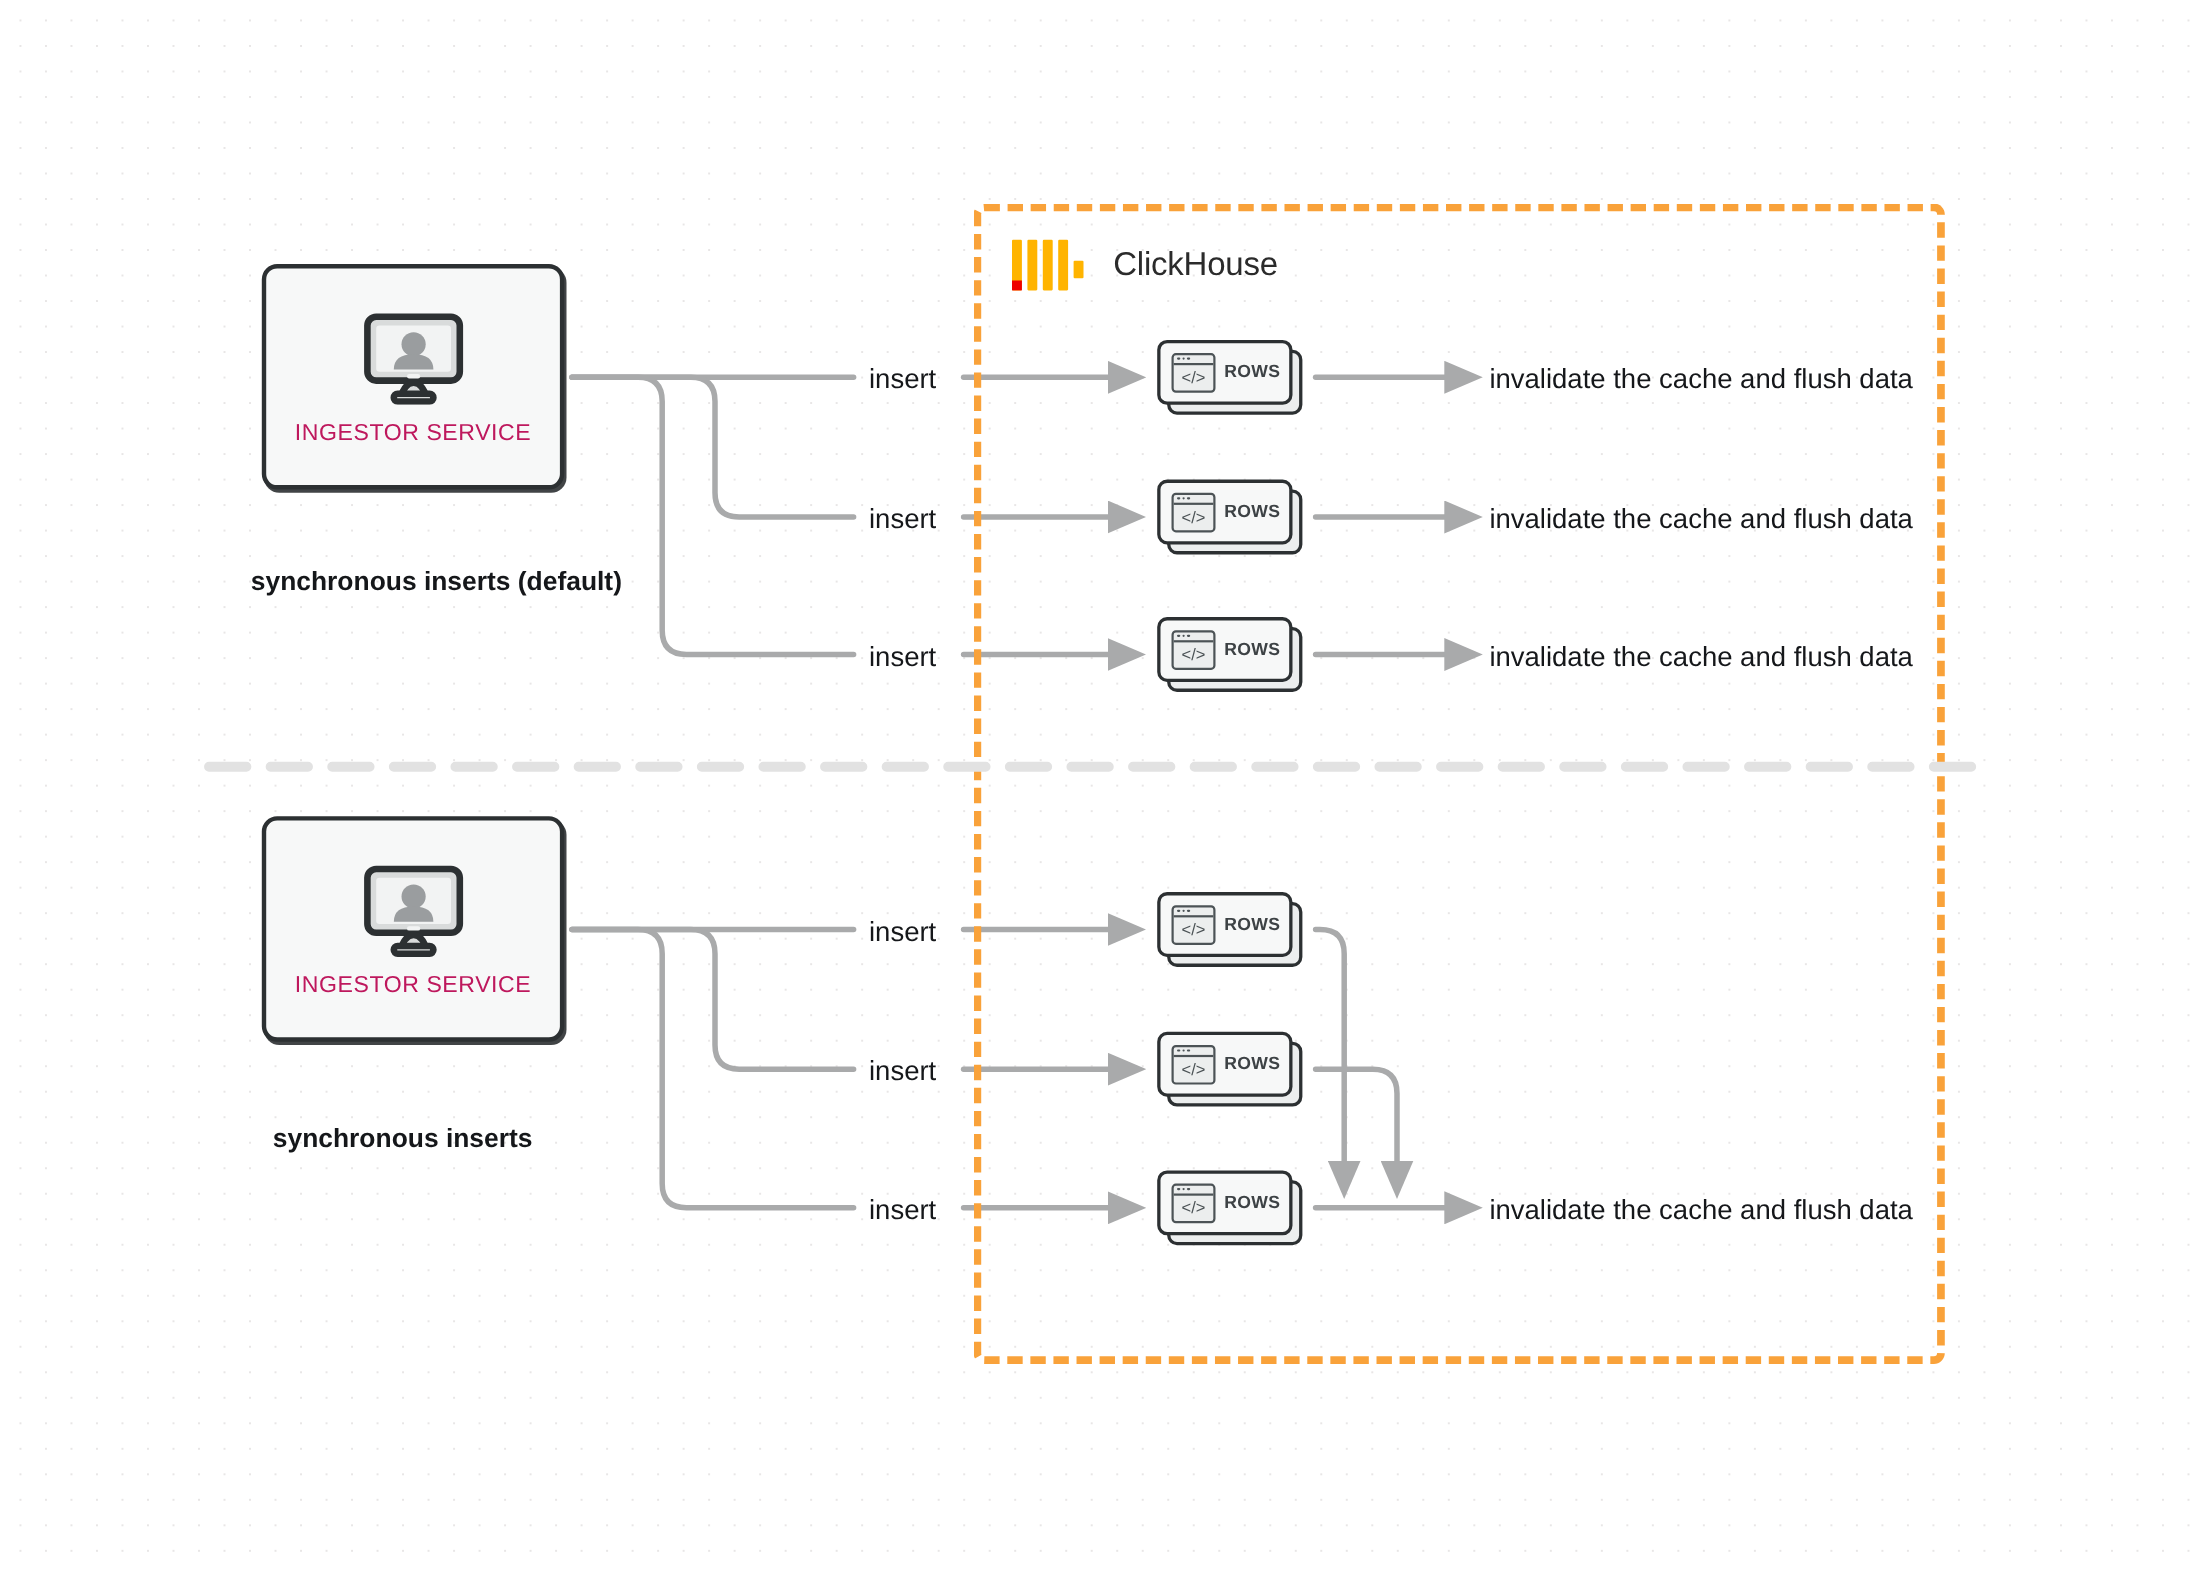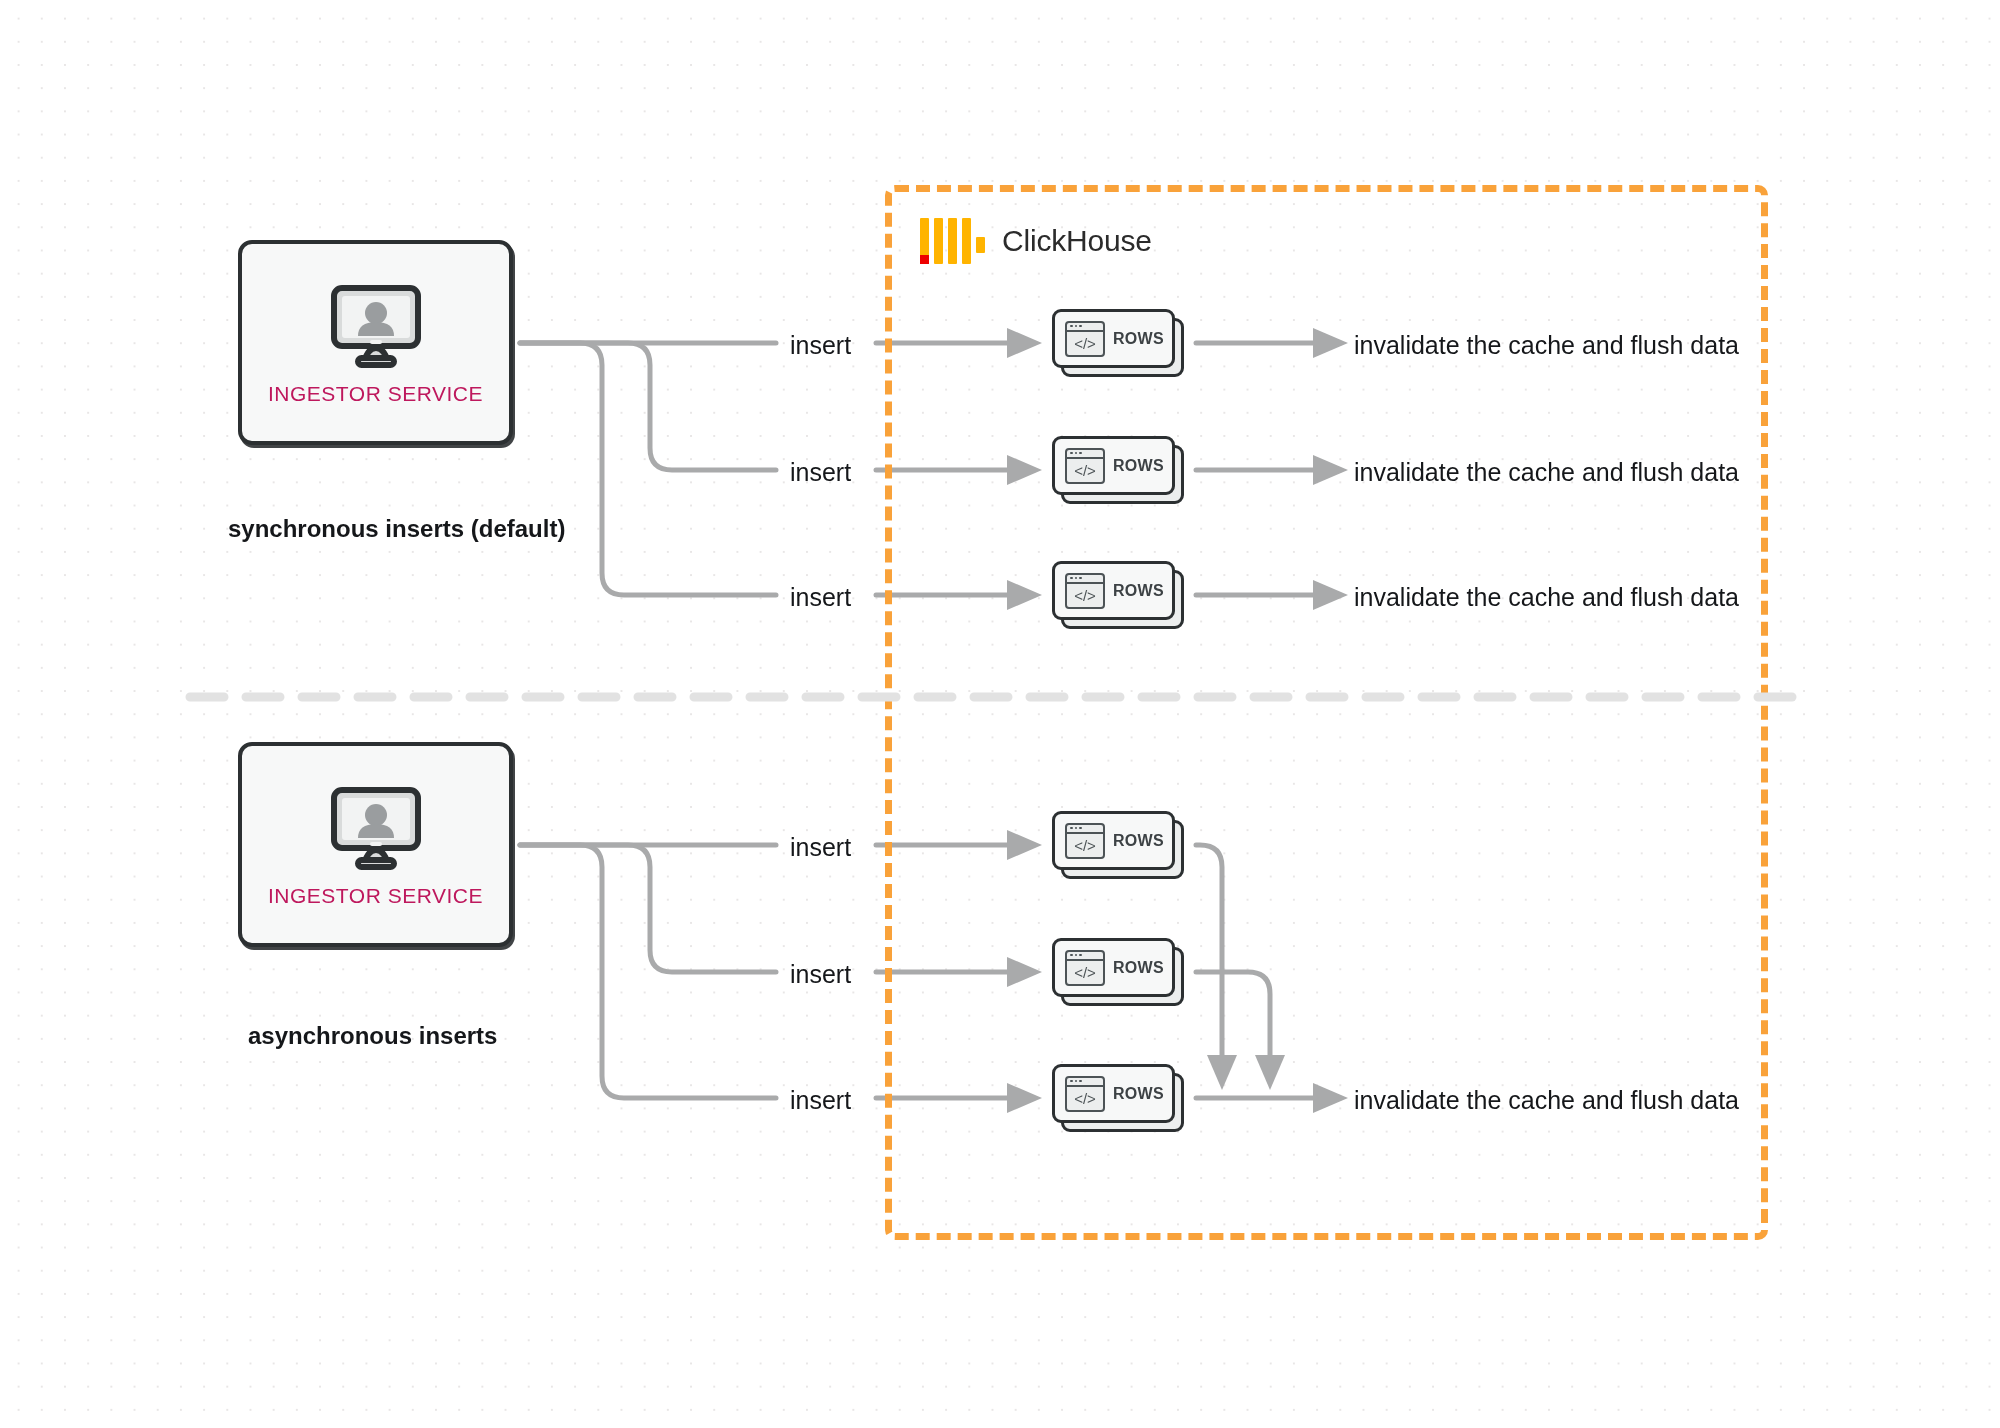--- a/index.html
+++ b/index.html
@@ -38,21 +38,21 @@
     box-sizing: border-box;
   }
 
   
   .ch-brand {
     position: absolute;
     left: 920px;
     top: 218px;
     display: flex;
     align-items: center;
-    gap: 18px;
+    gap: 28px;
   }
   .ch-logo {
     position: relative;
     width: 52px;
     height: 46px;
   }
   .ch-logo .bar {
     position: absolute;
     top: 0;
     width: 9px;
@@ -341,21 +341,21 @@
       <rect x="12" y="12" width="68" height="42" rx="3" fill="#f2f3f3"></rect>
       <circle cx="46" cy="29" r="11" fill="#9a9d9f"></circle>
       <path d="M28,52 Q28,38 46,38 Q64,38 64,52 Z" fill="#9a9d9f"></path>
       <rect x="40" y="56" width="12" height="4" rx="2" fill="#f2f3f3"></rect>
       <path d="M34,78 Q38,64 46,64 Q54,64 58,78 Z" fill="#d9dbdb" stroke="#2c3032" stroke-width="6" stroke-linejoin="round"></path>
       <rect x="28" y="74" width="36" height="7" rx="3.5" fill="#d9dbdb" stroke="#2c3032" stroke-width="6"></rect>
     </svg>
     <div class="caption">INGESTOR SERVICE</div>
   </div>
 
-  <div class="section-caption" style="left:248px; top:1022px;">asynchronous inserts</div>
+  <div class="section-caption" style="left:248px; top:1022px;">synchronous inserts</div>
 
   <div class="flow-label insert" style="left:790px; top:833px;">insert</div>
   <div class="flow-label insert" style="left:790px; top:960px;">insert</div>
   <div class="flow-label insert" style="left:790px; top:1086px;">insert</div>
 
   <div class="rows-node" style="left:1052px; top:811px;">
     <div class="shadow-card"></div>
     <div class="front-card">
       <div class="code-win">
         <div class="titlebar">

